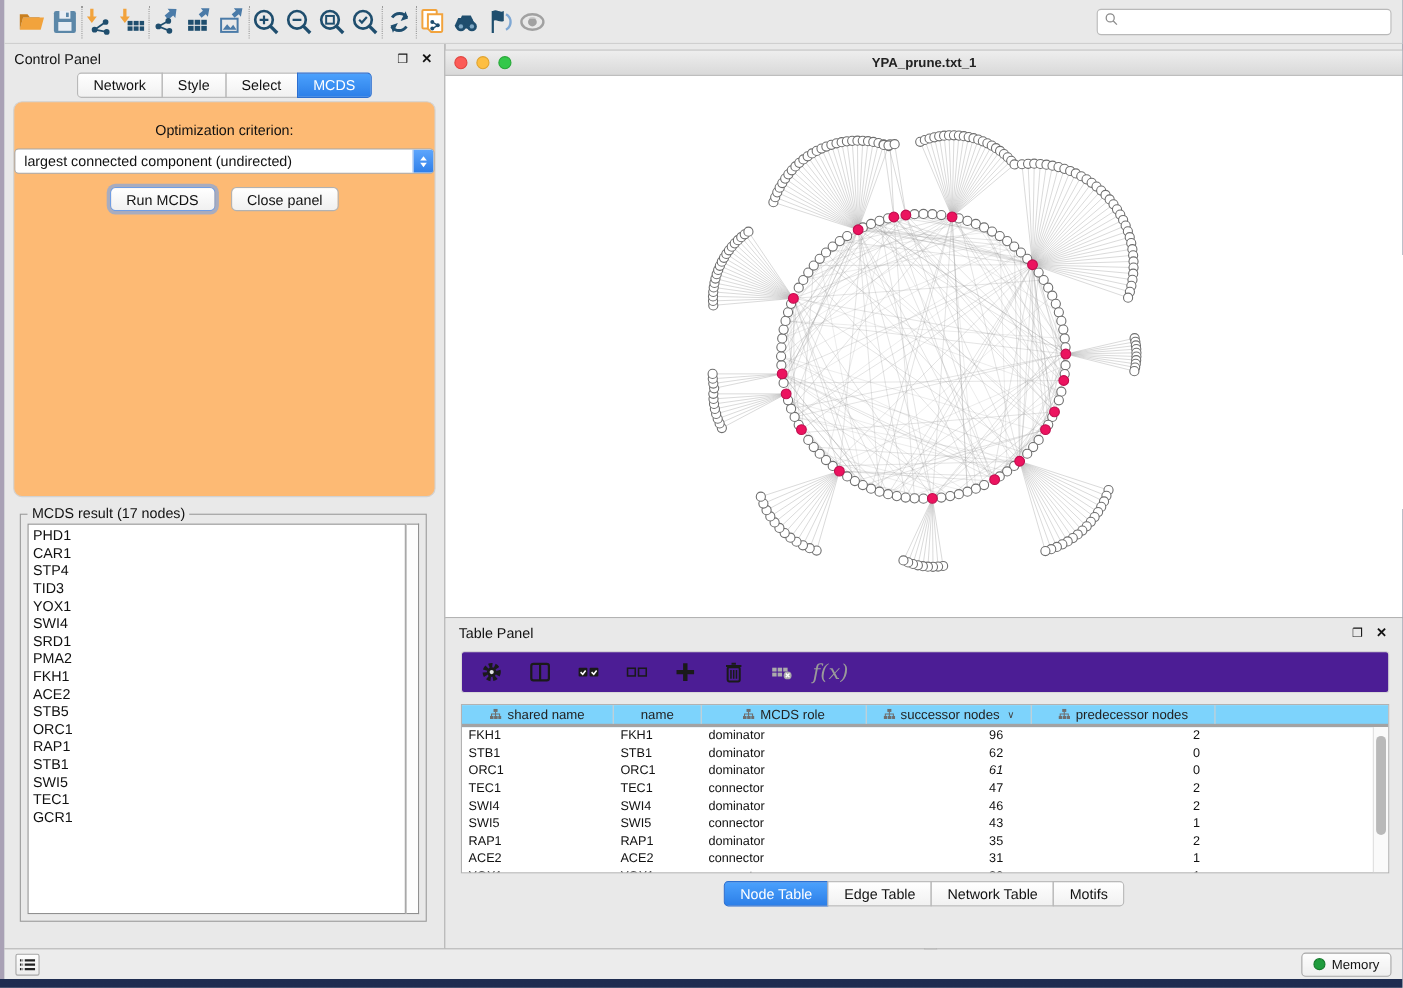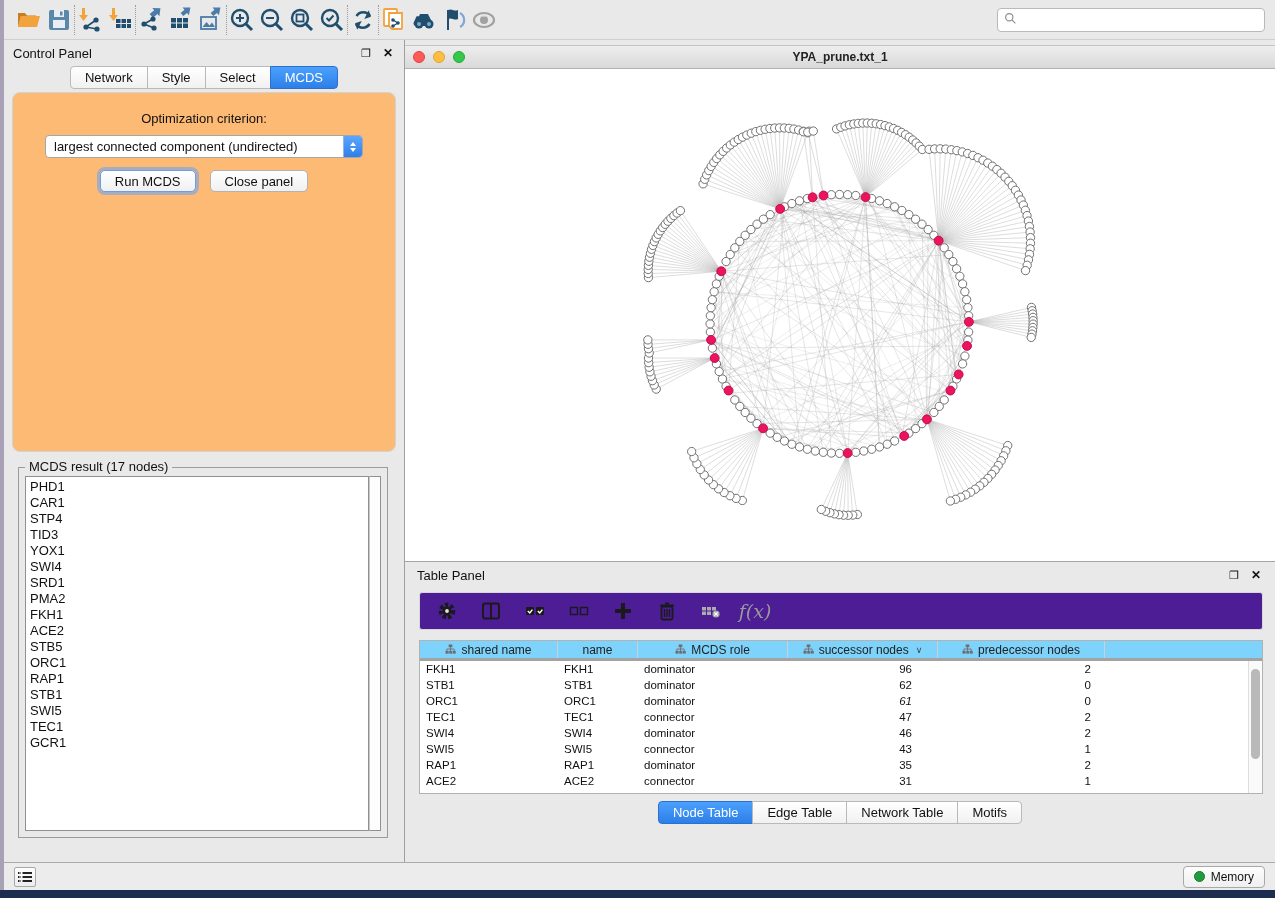--- a/index.html
+++ b/index.html
@@ -26,21 +26,21 @@
   .panel-head .ph-title { flex:1; }
   .wbtn { width:14px; height:14px; display:flex; align-items:center; justify-content:center; font-size:12px; color:#111; margin-left:8px; }
   .wbtn.square { font-size:11px; }
   .seg-tabs { display:flex; justify-content:center; }
   .seg { border:1px solid #b9b9b9; background:linear-gradient(#ffffff,#f1f1f1); font-size:13px; color:#111; padding:3px 14px; margin-left:-1px; }
   .seg:first-child { border-radius:4px 0 0 4px; margin-left:0; }
   .seg:last-child { border-radius:0 4px 4px 0; }
   .seg.sel { background:linear-gradient(#4ba1fd,#2c7fe8); color:#fff; border-color:#2c6fd0; }
   .cp-box { position:absolute; left:8px; right:8px; top:52px; height:360px; background:#fdba74; border:1px solid #d2d2d2; border-radius:8px; padding-top:18px; }
   .opt-label { text-align:center; font-size:13px; color:#111; margin-bottom:9px; }
-  .dropdown { margin:0 auto; width:318px; height:23px; background:#fff; border:1px solid #a6a6a6; border-radius:4px; display:flex; align-items:center; overflow:hidden; }
+  .dropdown { margin:0 auto; width:382px; height:23px; background:#fff; border:1px solid #a6a6a6; border-radius:4px; display:flex; align-items:center; overflow:hidden; }
   .dropdown .dd-text { flex:1; font-size:13px; padding:0 8px; color:#111; white-space:nowrap; }
   .dd-spin { width:19px; height:100%; background:linear-gradient(#5ea6fd,#2f7fe9); display:flex; flex-direction:column; align-items:center; justify-content:center; gap:2px; border-left:1px solid #8fb7ef; }
   .dd-spin i { width:0; height:0; border-left:3.5px solid transparent; border-right:3.5px solid transparent; }
   .dd-up { border-bottom:4px solid #fff; }
   .dd-down { border-top:4px solid #fff; }
   .btn-row { display:flex; justify-content:center; gap:14px; margin-top:12px; }
   .mac-btn { height:22px; padding:0 14px; font-size:13px; color:#111; background:linear-gradient(#ffffff,#f0f0f0); border:1px solid #b2b2b2; border-radius:5px; }
   .mac-btn.focus { box-shadow:0 0 0 3px rgba(98,160,253,.55); border-color:#6f9de4; }
   .groupbox { position:absolute; left:14px; right:16px; top:427px; bottom:24px; border:1px solid #9b9b9b; }
   .gb-legend { position:absolute; top:-9px; left:6px; background:#e9e9e9; padding:0 4px; font-size:13px; color:#111; }

